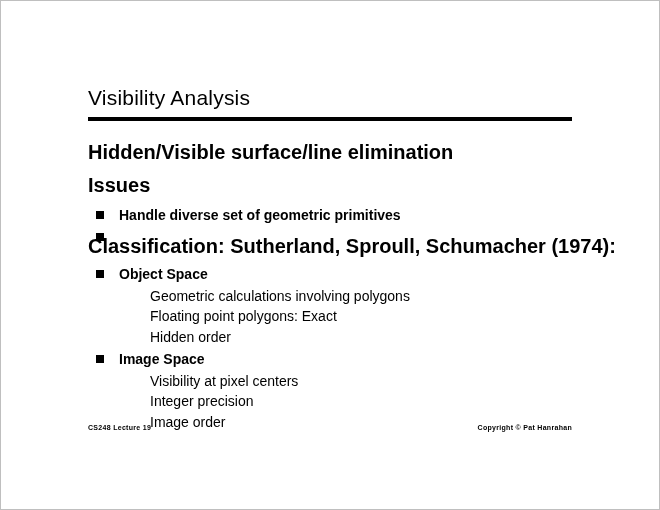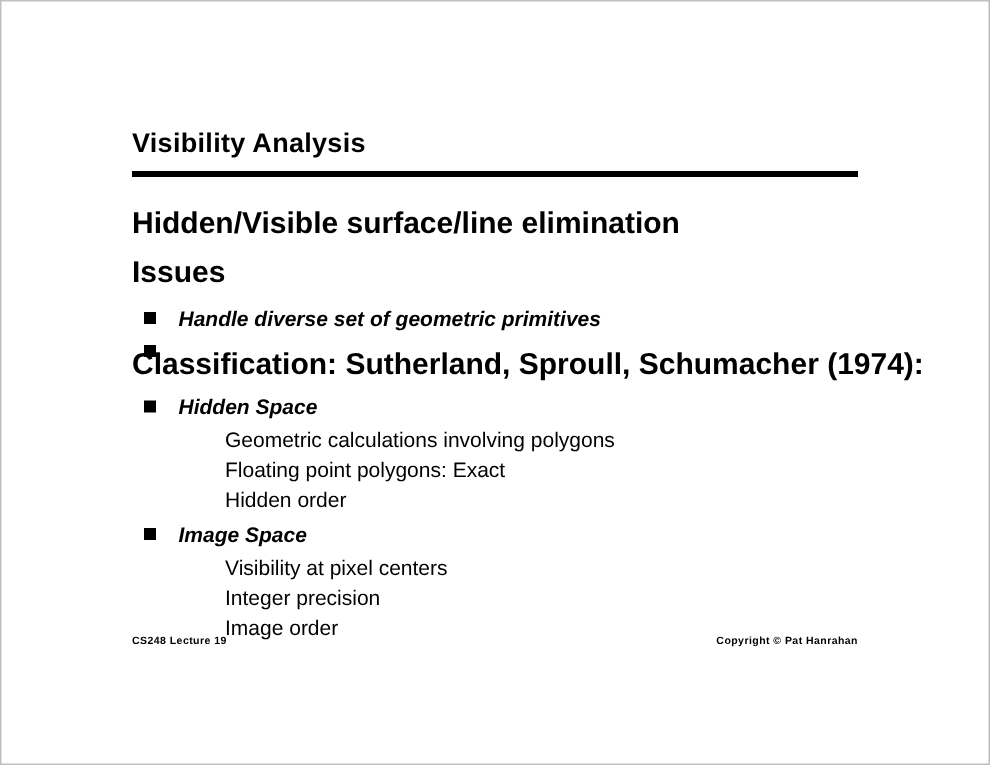--- a/index.html
+++ b/index.html
@@ -27,22 +27,22 @@
     box-sizing: border-box;
     pointer-events: none;
   }
   .content {
     position: absolute;
     left: 88px;
     top: 86px;
     width: 484px;
   }
   .slide-title {
-    font-size: 18px;
-    font-weight: bold;
+    font-size: 21px;
+    font-weight: normal;
     letter-spacing: 0.2px;
     line-height: 1.1;
     margin: 0 0 8px 0;
     white-space: nowrap;
   }
   .title-rule {
     height: 4px;
     background: #000000;
     width: 484px;
     margin-bottom: 16px;
@@ -55,21 +55,20 @@
     white-space: nowrap;
   }
   .lvl2 {
     font-size: 14px;
     font-weight: bold;
     line-height: 1.5;
     margin: 0 0 1px 0;
     padding-left: 31px;
     position: relative;
     white-space: nowrap;
-    font-style: italic;
   }
   .lvl2 .bullet {
     position: absolute;
     left: 8px;
     top: 0.44em;
     width: 8px;
     height: 8px;
     background: #000000;
     display: block;
   }
@@ -118,21 +117,21 @@
     <p class="lvl2">
       <span class="bullet"></span>
     </p>
 
     <div class="gap-sm"></div>
 
     <p class="lvl1">Classification: Sutherland, Sproull, Schumacher (1974):</p>
 
     <p class="lvl2">
       <span class="bullet"></span>
-      <span>Hidden Space</span>
+      <span>Object Space</span>
     </p>
     <p class="lvl3">Geometric calculations involving polygons</p>
     <p class="lvl3">Floating point polygons: Exact</p>
     <p class="lvl3">Hidden order</p>
 
     <div class="gap-xs"></div>
 
     <p class="lvl2">
       <span class="bullet"></span>
       <span>Image Space</span>

